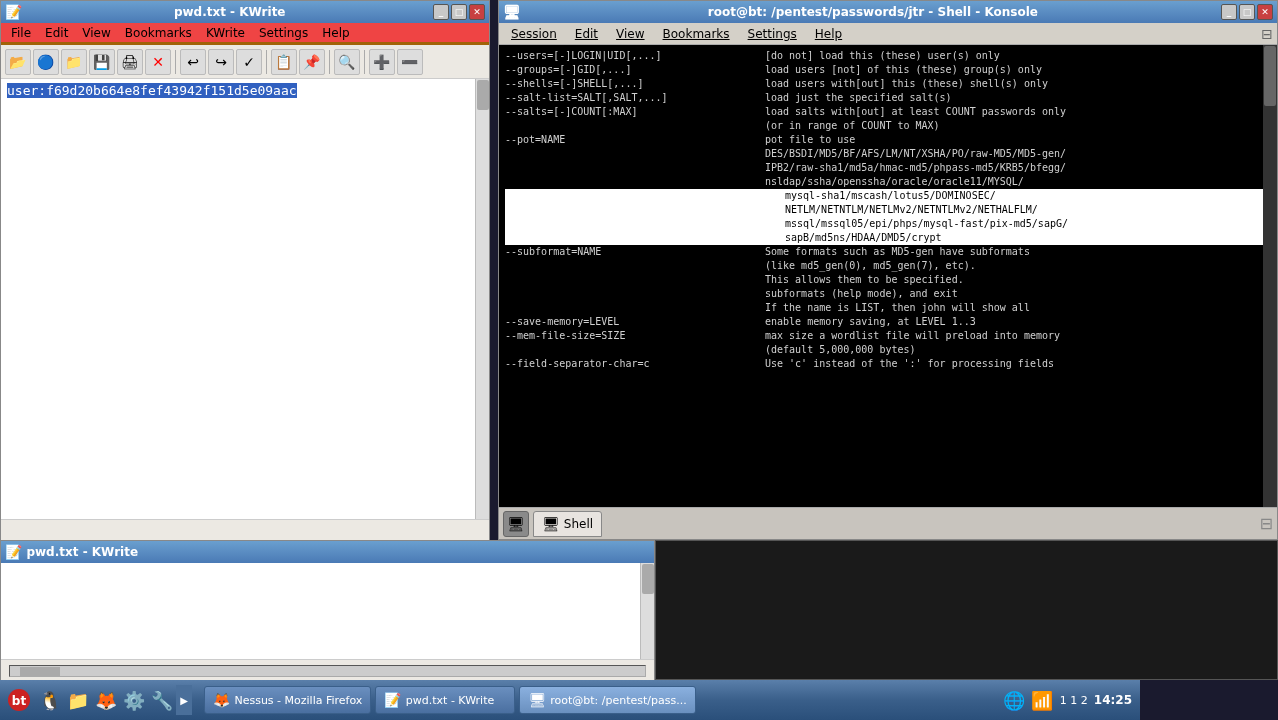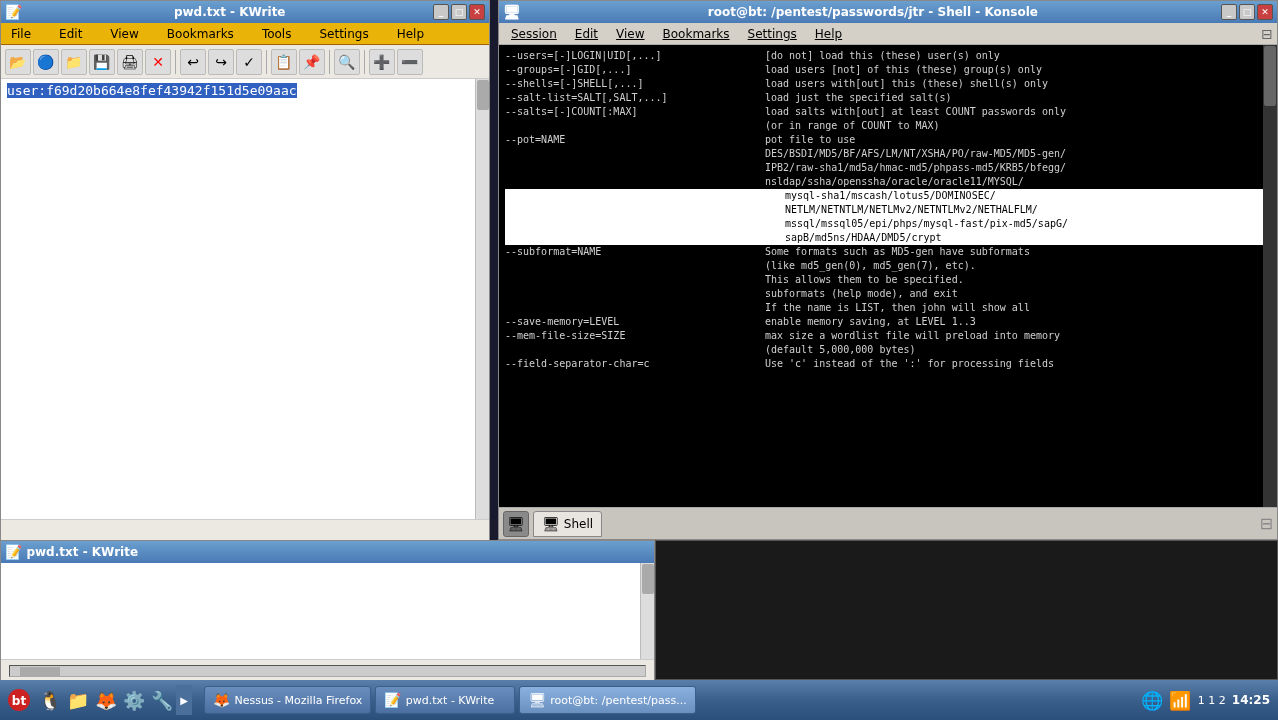--- a/index.html
+++ b/index.html
@@ -22,23 +22,23 @@
     }
     .win-titlebar .title { flex: 1; text-align: center; }
     .win-controls { display: flex; gap: 2px; }
     .win-btn { width: 16px; height: 16px; border-radius: 2px; border: 1px solid #555; display: flex; align-items: center; justify-content: center; font-size: 9px; cursor: pointer; }
     .win-btn.minimize { background: #c8c8c8; }
     .win-btn.maximize { background: #c8c8c8; }
     .win-btn.close { background: #c84040; color: white; }
 
     .kwrite-menubar {
       height: 22px;
-      background: #eab308;
-      display: flex; align-items: center; padding: 0 4px; gap: 16px;
-      border-bottom: 1px solid #a16207;
+      background: #ef4444;
+      display: flex; align-items: center; padding: 0 4px; gap: 2px;
+      border-bottom: 3px solid #a16207;
       font-size: 12px;
     }
     .kwrite-menubar span { padding: 2px 6px; cursor: pointer; }
 
     .kwrite-toolbar {
       height: 34px;
       background: #ece9e3;
       display: flex; align-items: center; padding: 2px 4px; gap: 2px;
       border-bottom: 1px solid #ccc;
     }
@@ -154,21 +154,21 @@
       left: 655px; top: 540px;
       width: 623px; height: 140px;
       background: #1a1a1a;
       border: 1px solid #555;
     }
 
     
     #taskbar {
       position: absolute;
       left: 0; top: 680px;
-      width: 1278px; height: 40px;
+      width: 1140px; height: 40px;
       background: linear-gradient(to bottom, #5a7faa 0%, #3a5f8a 50%, #2a4f7a 100%);
       display: flex; align-items: center;
     }
     .taskbar-start {
       width: 30px; height: 30px;
       margin: 0 4px;
       display: flex; align-items: center; justify-content: center;
       cursor: pointer;
     }
     .taskbar-arrow {
@@ -211,21 +211,21 @@
       <div class="win-btn minimize">_</div>
       <div class="win-btn maximize">□</div>
       <div class="win-btn close">✕</div>
     </div>
   </div>
   <div class="kwrite-menubar">
     <span>File</span>
     <span>Edit</span>
     <span>View</span>
     <span>Bookmarks</span>
-    <span>Tools</span>
+    <span>KWrite</span>
     <span>Settings</span>
     <span>Help</span>
   </div>
   <div class="kwrite-toolbar">
     <div class="tb-btn" title="Open">📂</div>
     <div class="tb-btn" title="New">🔵</div>
     <div class="tb-btn" title="Folder">📁</div>
     <div class="tb-btn" title="Save">💾</div>
     <div class="tb-btn" title="Print">🖨</div>
     <div class="tb-btn" title="Close" style="color:red;">✕</div>

